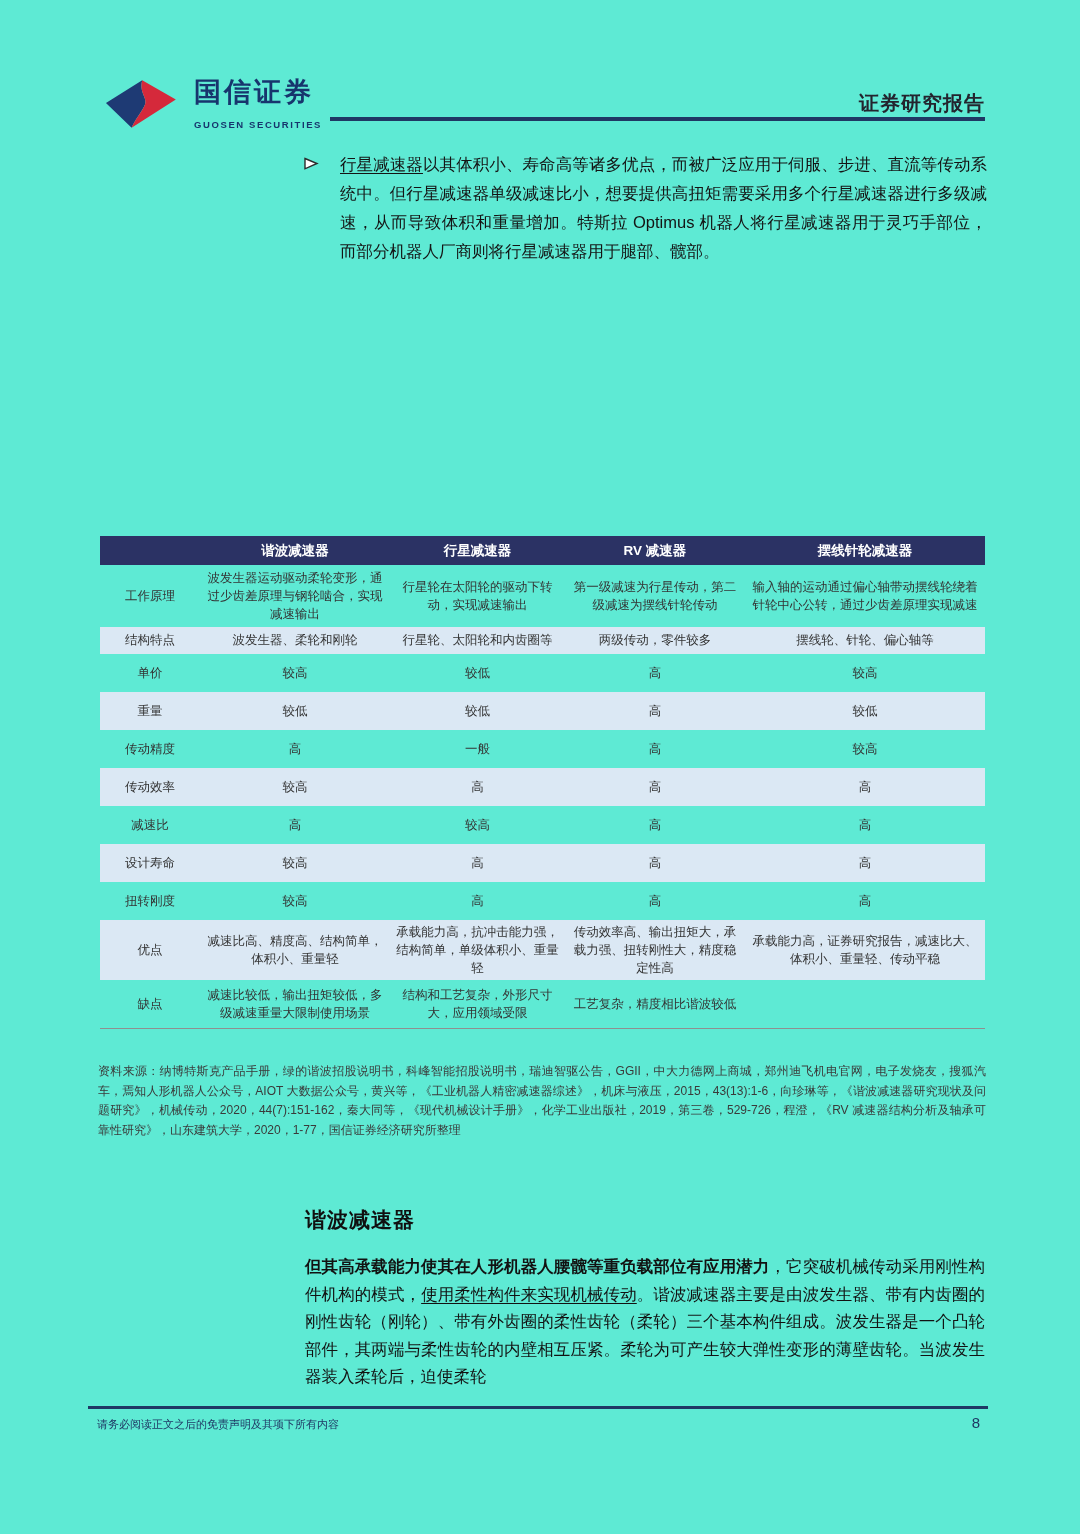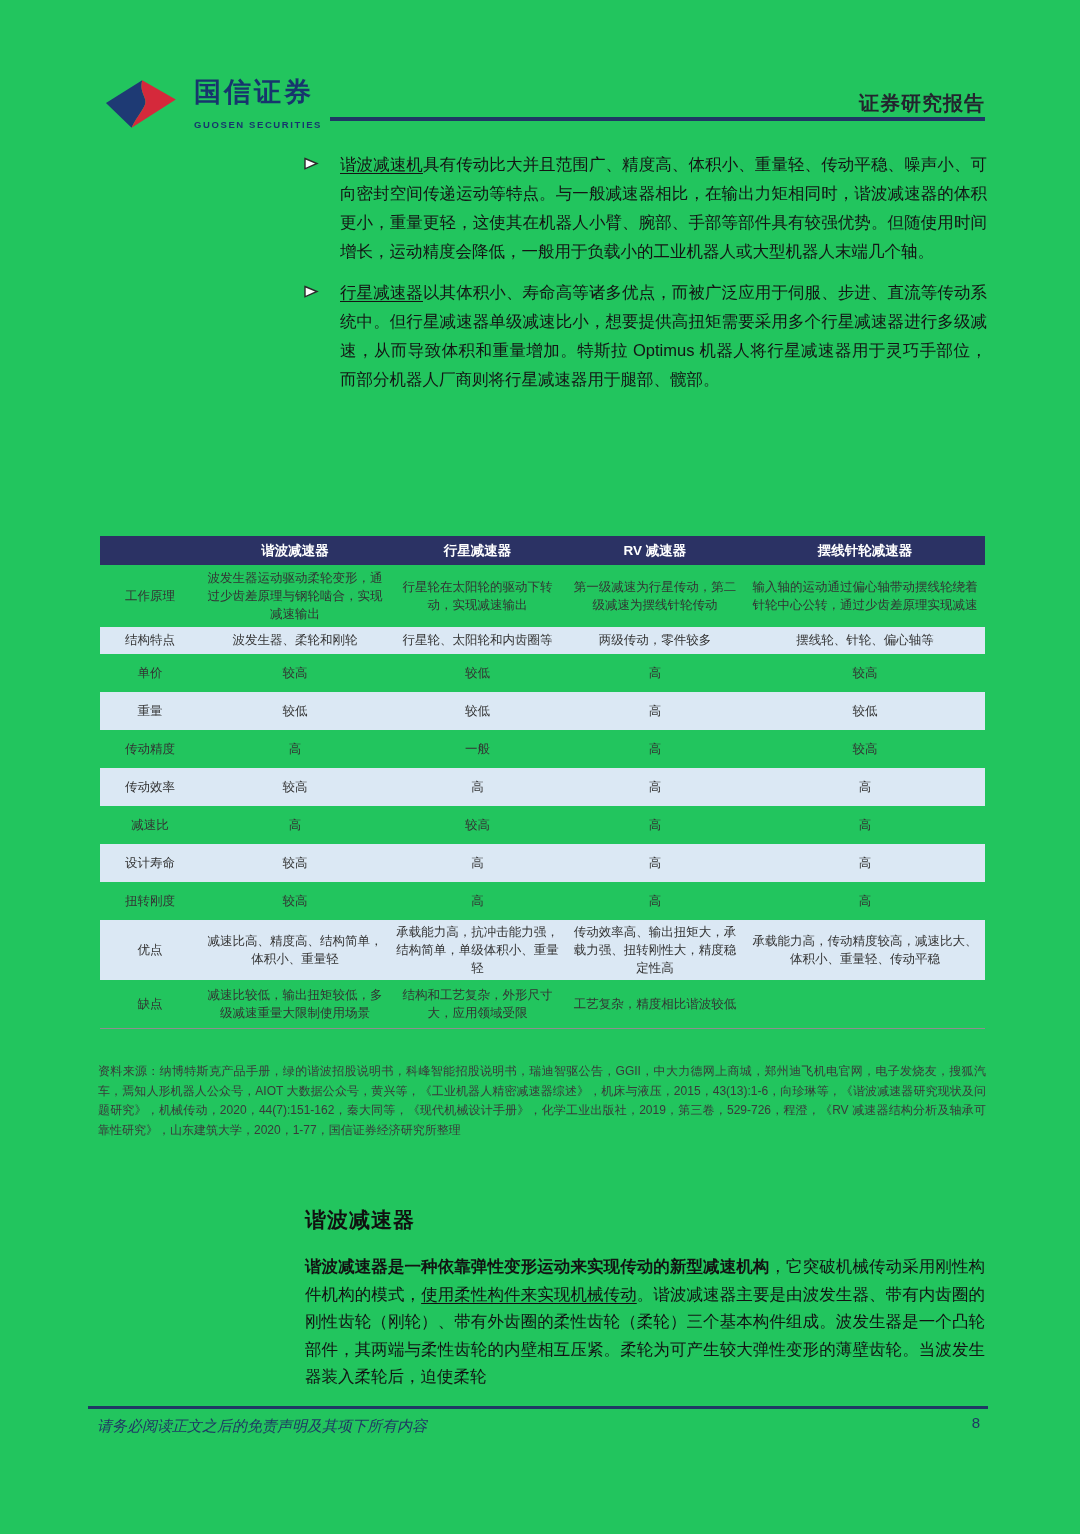--- a/index.html
+++ b/index.html
@@ -1,19 +1,19 @@
 <!DOCTYPE html>
 <html><head>
 <meta charset="utf-8">
 <style>
   * { margin:0; padding:0; box-sizing:border-box; }
   html,body { background:#e8e8e8; }
   .page {
     position:relative; width:1080px; height:1534px; margin:0 auto;
-    background:#22c55e; overflow:hidden;
+    background:#5eead4; overflow:hidden;
     font-family:"Liberation Sans","DejaVu Sans",sans-serif;
     color:#161616;
   }
 
   
   .header-logo { position:absolute; top:74px; left:98px; display:flex; align-items:center; gap:12px; }
   .logo-mark { width:84px; height:60px; }
   .logo-text-cn { font-size:27px; font-weight:700; color:#17356d; letter-spacing:3px; line-height:1.1; }
   .logo-text-en { font-size:9.5px; font-weight:700; color:#17356d; letter-spacing:1.6px; margin-top:11px; }
   .report-type { position:absolute; top:90px; right:95px; font-size:20px; font-weight:700; color:#23242e; letter-spacing:1px; }
@@ -51,21 +51,21 @@
   
   .section-heading { position:absolute; top:1206px; left:305px; font-size:21px; font-weight:700; color:#101010; letter-spacing:1px; }
   .section-para {
     position:absolute; top:1253px; left:305px; width:680px;
     font-size:16.5px; line-height:27.6px; text-align:justify; color:#121212;
   }
   .section-para b { font-weight:700; }
 
   
   .footer-rule { position:absolute; top:1406px; left:88px; right:92px; height:3px; background:#1f3864; }
-  .footer-disclaimer { position:absolute; top:1417px; left:97px; font-size:15px; font-style:italic; color:#1f3864; }
+  .footer-disclaimer { position:absolute; top:1417px; left:97px; font-size:11px; color:#1f3864; }
   .page-number { position:absolute; top:1414px; right:100px; font-size:15px; color:#1f3864; }
 </style>
 </head>
 <body>
 
 <div class="page">
 
   <div class="header-logo">
     <svg class="logo-mark" viewBox="0 0 95 62" xmlns="http://www.w3.org/2000/svg">
       <path d="M50 4 C46 20 58 24 52 34 C48 42 42 48 38 58 L9 30 Z" fill="#1e3a74"></path>
@@ -73,28 +73,20 @@
     </svg>
     <div>
       <div class="logo-text-cn">国信证券</div>
       <div class="logo-text-en">GUOSEN SECURITIES</div>
     </div>
   </div>
   <div class="report-type">证券研究报告</div>
   <div class="header-rule"></div>
 
   <div class="bullets">
-    <div class="bullet">
-      <span class="bullet-marker">
-        <svg width="16" height="15" viewBox="0 0 16 15">
-            <path d="M2 2.5 L14 7.5 L2 12.8 Z" fill="#ffffff" stroke="#2b2b2b" stroke-width="1.4"></path>
-          </svg>
-      </span>
-      <span class="bullet-text"><span class="u">谐波减速机</span><span>具有传动比大并且范围广、精度高、体积小、重量轻、传动平稳、噪声小、可向密封空间传递运动等特点。与一般减速器相比，在输出力矩相同时，谐波减速器的体积更小，重量更轻，这使其在机器人小臂、腕部、手部等部件具有较强优势。但随使用时间增长，运动精度会降低，一般用于负载小的工业机器人或大型机器人末端几个轴。</span></span>
-    </div>
     <div class="bullet">
       <span class="bullet-marker">
         <svg width="16" height="15" viewBox="0 0 16 15">
             <path d="M2 2.5 L14 7.5 L2 12.8 Z" fill="#ffffff" stroke="#2b2b2b" stroke-width="1.4"></path>
           </svg>
       </span>
       <span class="bullet-text"><span class="u">行星减速器</span><span>以其体积小、寿命高等诸多优点，而被广泛应用于伺服、步进、直流等传动系统中。但行星减速器单级减速比小，想要提供高扭矩需要采用多个行星减速器进行多级减速，从而导致体积和重量增加。特斯拉 Optimus 机器人将行星减速器用于灵巧手部位，而部分机器人厂商则将行星减速器用于腿部、髋部。</span></span>
     </div>
   </div>
 
@@ -170,33 +162,33 @@
         <div>较高</div>
         <div>高</div>
         <div>高</div>
         <div>高</div>
       </div>
       <div class="grid-row t-row rh-adv">
         <div>优点</div>
         <div>减速比高、精度高、结构简单，体积小、重量轻</div>
         <div>承载能力高，抗冲击能力强，结构简单，单级体积小、重量轻</div>
         <div>传动效率高、输出扭矩大，承载力强、扭转刚性大，精度稳定性高</div>
-        <div>承载能力高，传动精度较高，减速比大、体积小、重量轻、传动平稳</div>
+        <div>承载能力高，证券研究报告，减速比大、体积小、重量轻、传动平稳</div>
       </div>
       <div class="grid-row t-row rh-dis">
         <div>缺点</div>
         <div>减速比较低，输出扭矩较低，多级减速重量大限制使用场景</div>
         <div>结构和工艺复杂，外形尺寸大，应用领域受限</div>
         <div>工艺复杂，精度相比谐波较低</div>
       </div>
     </div>
   </div>
 
   <div class="source-text">资料来源：纳博特斯克产品手册，绿的谐波招股说明书，科峰智能招股说明书，瑞迪智驱公告，GGII，中大力德网上商城，郑州迪飞机电官网，电子发烧友，搜狐汽车，焉知人形机器人公众号，AIOT 大数据公众号，黄兴等，《工业机器人精密减速器综述》，机床与液压，2015，43(13):1-6，向珍琳等，《谐波减速器研究现状及问题研究》，机械传动，2020，44(7):151-162，秦大同等，《现代机械设计手册》，化学工业出版社，2019，第三卷，529-726，程澄，《RV 减速器结构分析及轴承可靠性研究》，山东建筑大学，2020，1-77，国信证券经济研究所整理</div>
 
   <div class="section-heading">谐波减速器</div>
-  <div class="section-para"><b>谐波减速器是一种依靠弹性变形运动来实现传动的新型减速机构</b><span>，它突破机械传动采用刚性构件机构的模式，</span><span class="u">使用柔性构件来实现机械传动</span><span>。谐波减速器主要是由波发生器、带有内齿圈的刚性齿轮（刚轮）、带有外齿圈的柔性齿轮（柔轮）三个基本构件组成。波发生器是一个凸轮部件，其两端与柔性齿轮的内壁相互压紧。柔轮为可产生较大弹性变形的薄壁齿轮。当波发生器装入柔轮后，迫使柔轮</span></div>
+  <div class="section-para"><b>但其高承载能力使其在人形机器人腰髋等重负载部位有应用潜力</b><span>，它突破机械传动采用刚性构件机构的模式，</span><span class="u">使用柔性构件来实现机械传动</span><span>。谐波减速器主要是由波发生器、带有内齿圈的刚性齿轮（刚轮）、带有外齿圈的柔性齿轮（柔轮）三个基本构件组成。波发生器是一个凸轮部件，其两端与柔性齿轮的内壁相互压紧。柔轮为可产生较大弹性变形的薄壁齿轮。当波发生器装入柔轮后，迫使柔轮</span></div>
 
   <div class="footer-rule"></div>
   <div class="footer-disclaimer">请务必阅读正文之后的免责声明及其项下所有内容</div>
   <div class="page-number">8</div>
 
 </div>
 
 </body></html>

